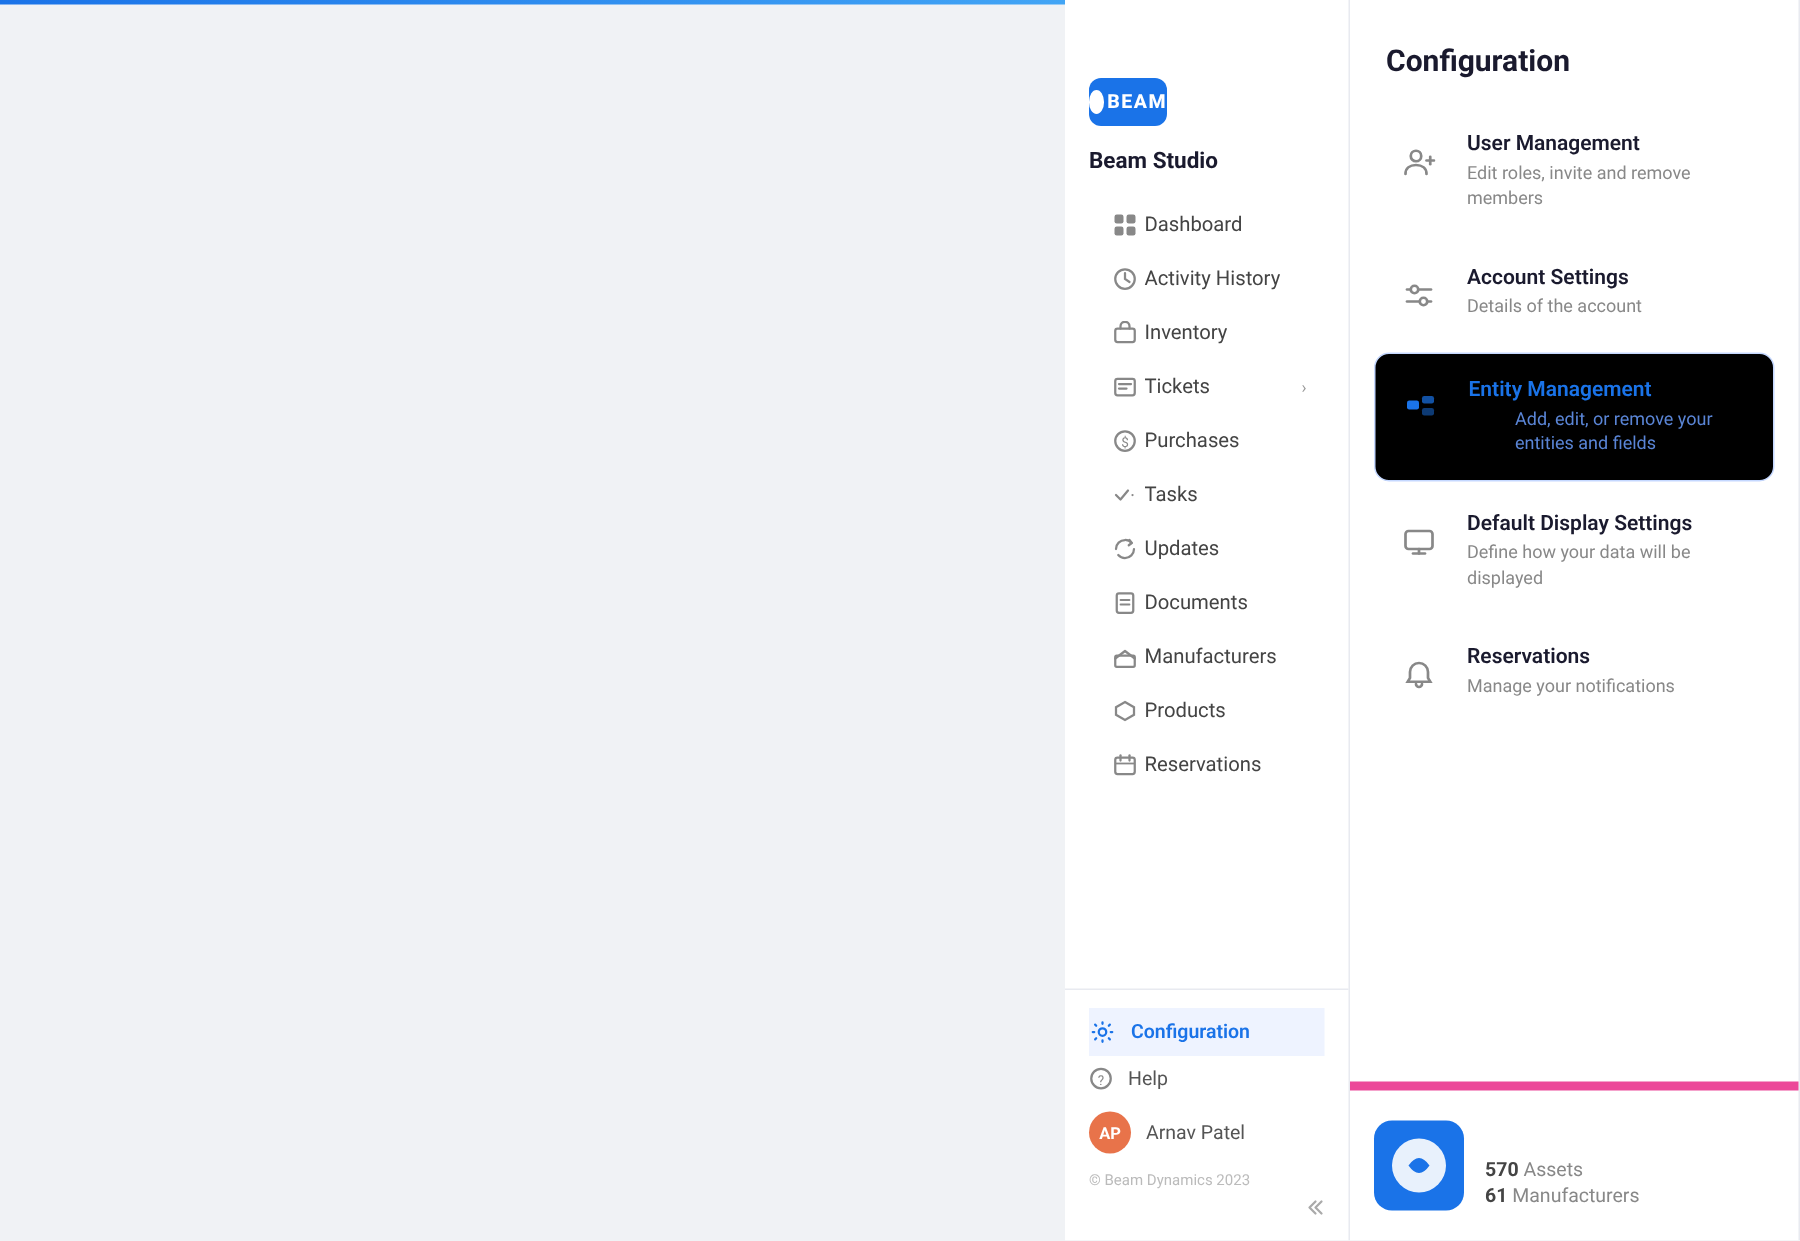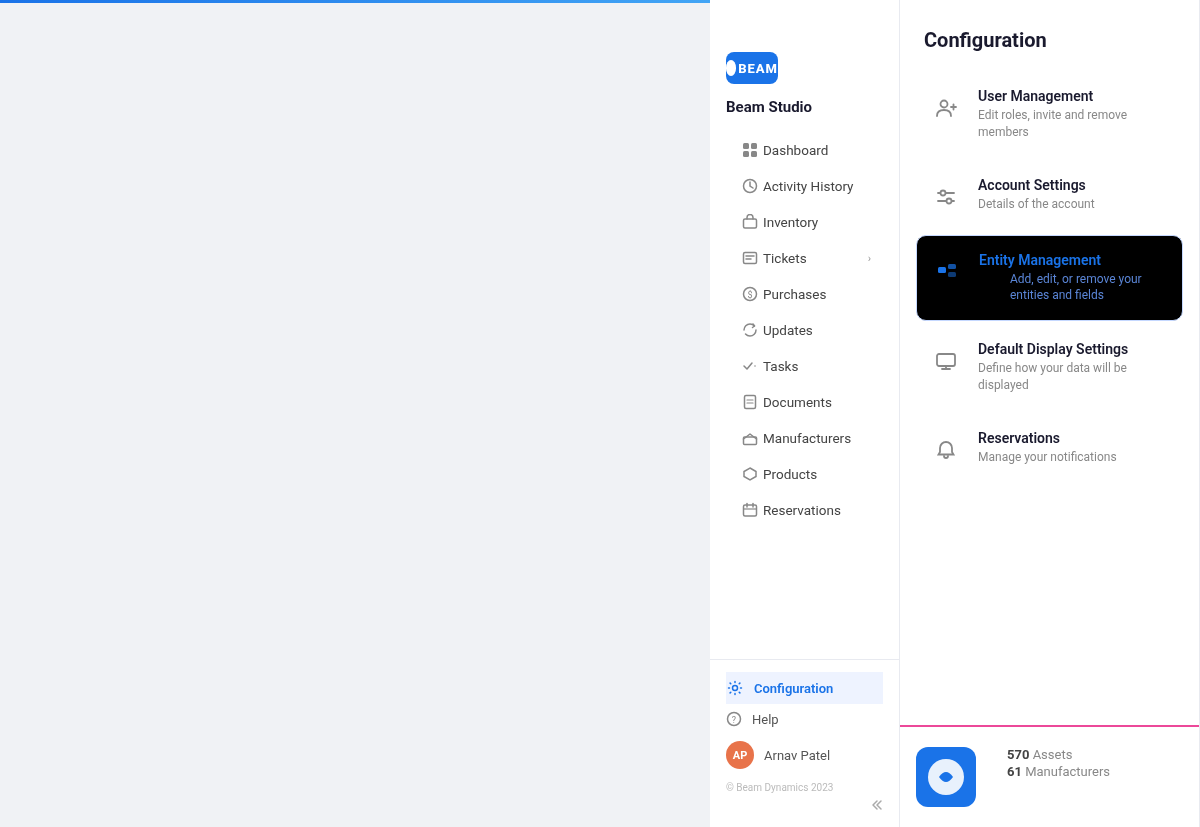--- a/index.html
+++ b/index.html
@@ -27,21 +27,21 @@
     .panel-title { font-size: 20px; font-weight: 700; color: #1a1a2e; padding: 28px 24px 20px; }
     .config-list { flex: 1; overflow-y: auto; padding: 0 16px; }
     .config-item { display: flex; align-items: flex-start; gap: 14px; padding: 16px 12px; border-radius: 10px; cursor: pointer; margin-bottom: 4px; }
     .config-item.active { background: #000000; border: 1.5px solid #c5d8ff; }
     .config-icon { width: 36px; height: 36px; display: flex; align-items: center; justify-content: center; flex-shrink: 0; margin-top: 2px; }
     .config-item-text { flex: 1; }
     .config-item-title { font-size: 14px; font-weight: 600; color: #1a1a2e; margin-bottom: 3px; }
     .config-item.active .config-item-title { color: #1a73e8; }
     .config-item-desc { font-size: 12px; color: #888; line-height: 1.4; }
     .config-item.active .config-item-desc { color: #5a85d6; margin-left: 31px; }
-    .middle-footer { padding: 20px 16px; border-top: 2px solid #ec4899; display: flex; align-items: flex-start; gap: 31px; }
+    .middle-footer { padding: 20px 16px; border-top: 6px solid #ec4899; display: flex; align-items: flex-end; gap: 14px; }
     .middle-footer-logo { width: 60px; height: 60px; background: #1a73e8; border-radius: 12px; display: flex; align-items: center; justify-content: center; flex-shrink: 0; }
     .mf-logo-icon { width: 36px; height: 36px; background: #fff; border-radius: 50%; opacity: 0.9; }
     .middle-footer-stats { font-size: 13px; color: #444; }
     .stat-line { margin-bottom: 2px; }
     .stat-label { color: #888; }
 
     
     .main-panel { flex: 1; background: #fff; display: flex; flex-direction: column; height: 100%; padding: 0; overflow: hidden; }
 
     
@@ -116,36 +116,36 @@
             <circle cx="8" cy="8" r="6.5" stroke="#888" stroke-width="1.5"></circle>
             <text x="8" y="12" text-anchor="middle" font-size="9" fill="#888">$</text>
           </svg>
       </span>
       <span>Purchases</span>
     </div>
 
     <div class="nav-item">
       <span class="nav-icon">
         <svg width="16" height="16" viewBox="0 0 16 16" fill="none">
+            <polyline points="2,8 5,11 10,5" stroke="#888" stroke-width="1.5" stroke-linecap="round" stroke-linejoin="round"></polyline>
+            <line x1="13" y1="8" x2="13" y2="8" stroke="#888" stroke-width="1.5" stroke-linecap="round"></line>
+          </svg>
+      </span>
+      <span>Tasks</span>
+    </div>
+
+    <div class="nav-item">
+      <span class="nav-icon">
+        <svg width="16" height="16" viewBox="0 0 16 16" fill="none">
             <path d="M2 8a6 6 0 016-6 6 6 0 014.5 2" stroke="#888" stroke-width="1.5" stroke-linecap="round"></path>
             <polyline points="11,2 12.5,4 10.5,5.5" stroke="#888" stroke-width="1.5" stroke-linecap="round" stroke-linejoin="round"></polyline>
             <path d="M14 8a6 6 0 01-6 6 6 6 0 01-4.5-2" stroke="#888" stroke-width="1.5" stroke-linecap="round"></path>
           </svg>
       </span>
       <span>Updates</span>
-    </div>
-
-    <div class="nav-item">
-      <span class="nav-icon">
-        <svg width="16" height="16" viewBox="0 0 16 16" fill="none">
-            <polyline points="2,8 5,11 10,5" stroke="#888" stroke-width="1.5" stroke-linecap="round" stroke-linejoin="round"></polyline>
-            <line x1="13" y1="8" x2="13" y2="8" stroke="#888" stroke-width="1.5" stroke-linecap="round"></line>
-          </svg>
-      </span>
-      <span>Tasks</span>
     </div>
 
     <div class="nav-item">
       <span class="nav-icon">
         <svg width="16" height="16" viewBox="0 0 16 16" fill="none">
             <rect x="2.5" y="1.5" width="11" height="13" rx="1.5" stroke="#888" stroke-width="1.5"></rect>
             <line x1="5" y1="6" x2="11" y2="6" stroke="#888" stroke-width="1.2" stroke-linecap="round"></line>
             <line x1="5" y1="9" x2="11" y2="9" stroke="#888" stroke-width="1.2" stroke-linecap="round"></line>
           </svg>
       </span>

